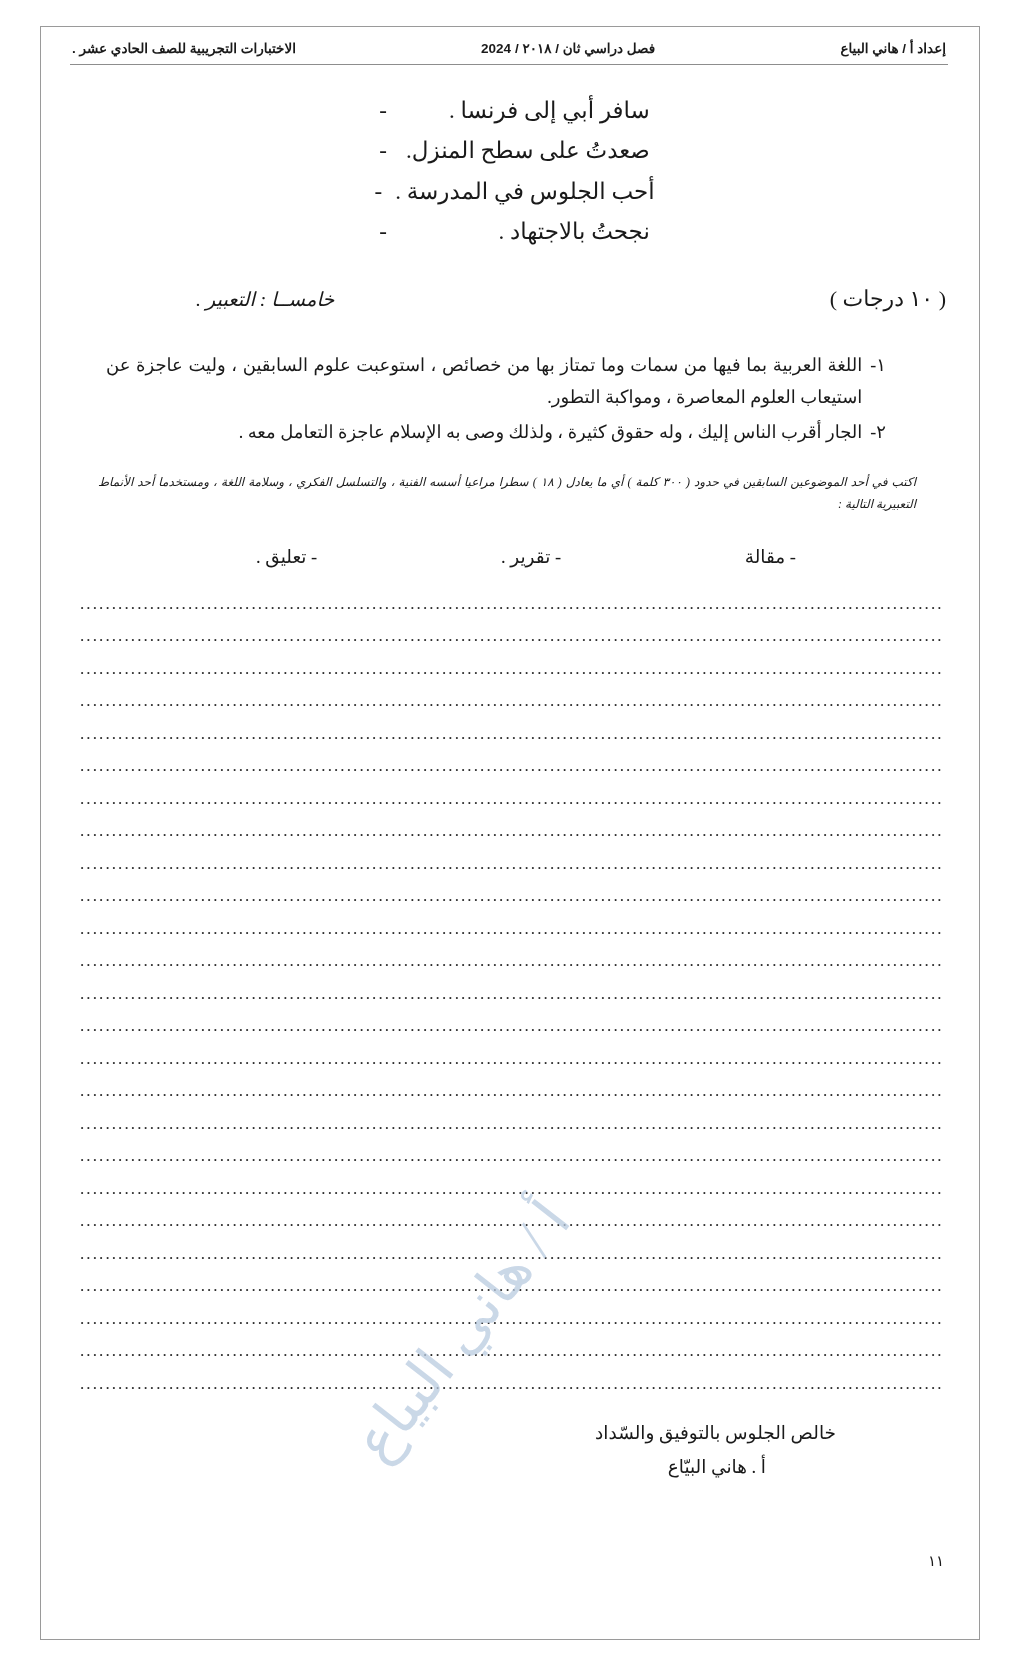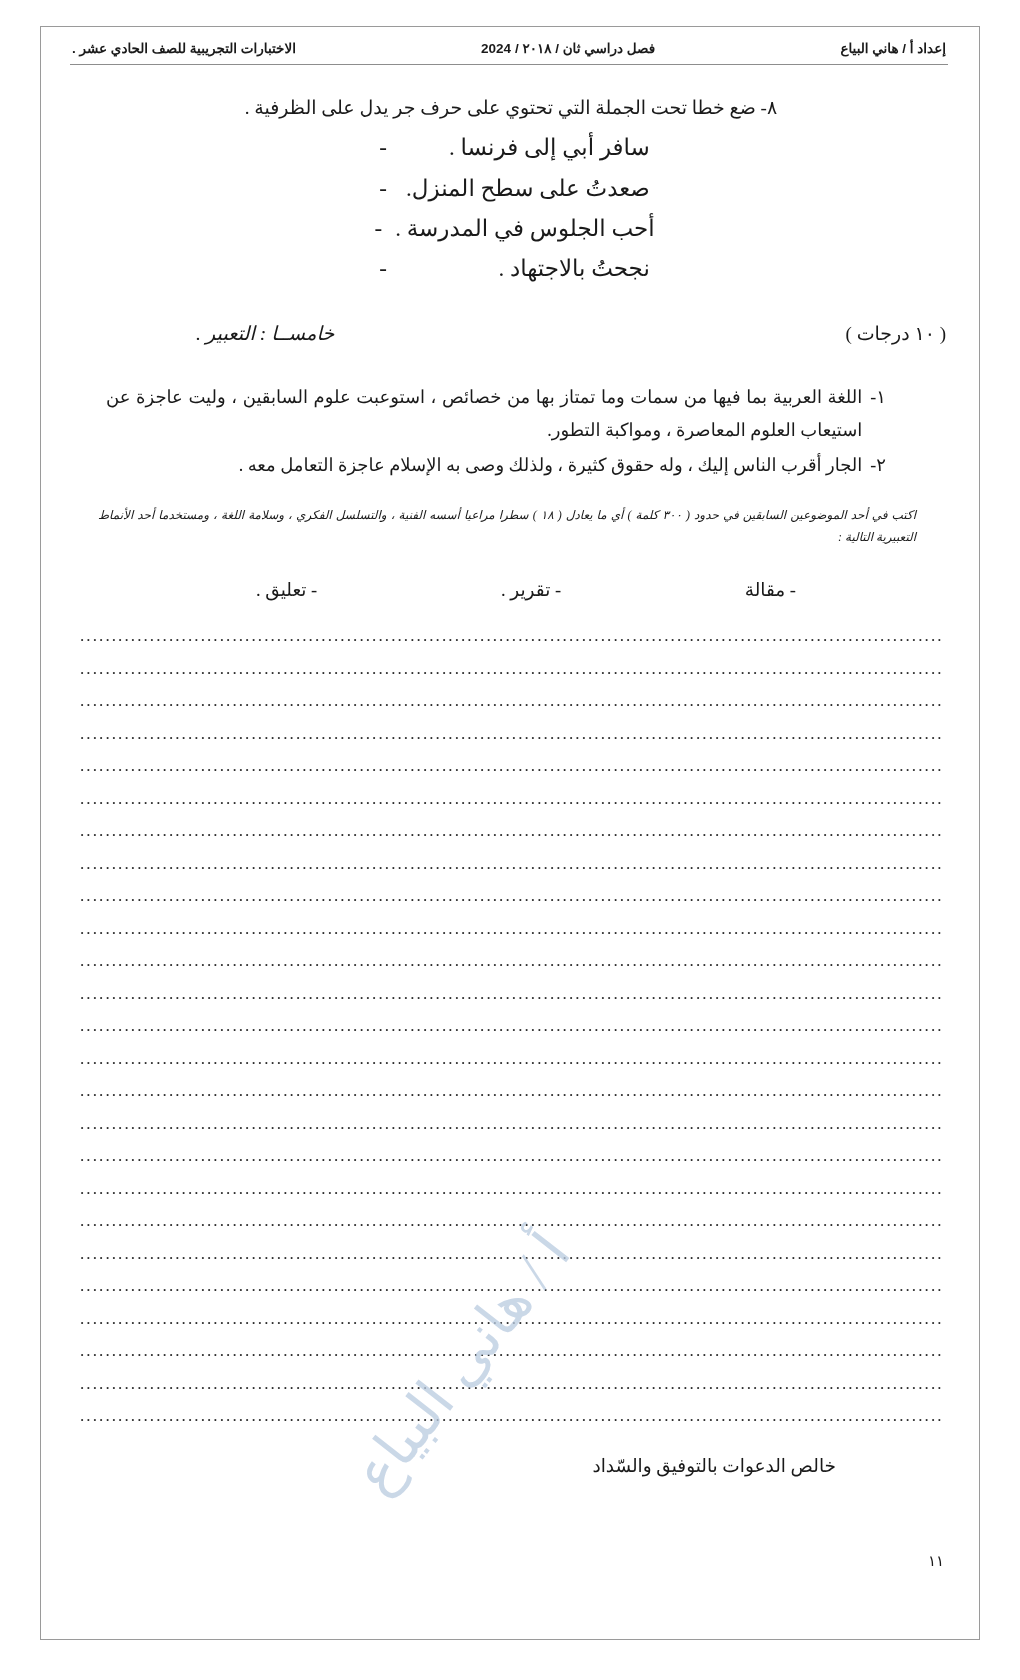--- a/index.html
+++ b/index.html
@@ -87,21 +87,21 @@
 
   .section-row {
     display: flex;
     flex-direction: row;
     justify-content: space-between;
     align-items: baseline;
     margin-top: 28px;
     padding-left: 120px;
   }
   .section-title { font-size: 19.5px; letter-spacing: 1px; font-style: italic; }
-  .section-marks { font-size: 19px; }
+  .section-marks { font-size: 22px; }
 
   .topics {
     margin-top: 30px;
     padding-right: 60px;
     padding-left: 30px;
   }
   .topic {
     display: flex;
     flex-direction: row;
     gap: 8px;
@@ -194,21 +194,20 @@
 
     <div class="doc-header">
       <div class="h-right">الاختبارات التجريبية للصف الحادي عشر .</div>
       <div class="h-mid">فصل دراسي ثان / ٢٠١٨ / 2024</div>
       <div class="h-left">إعداد أ / هاني البياع</div>
     </div>
     <div class="header-rule"></div>
 
     <div class="body-area">
 
-      <div class="q8">٨- ضع خطا تحت الجملة التي تحتوي على حرف جر يدل على الظرفية .</div>
       <ul class="q8-lines">
         <li>
           <span class="txt">سافر أبي إلى فرنسا .</span>
           <span class="dash">-</span>
         </li>
         <li>
           <span class="txt">صعدتُ على سطح المنزل.</span>
           <span class="dash">-</span>
         </li>
         <li>
@@ -268,20 +267,21 @@
         <div class="dot-line">........................................................................................................................................</div>
         <div class="dot-line">........................................................................................................................................</div>
         <div class="dot-line">........................................................................................................................................</div>
         <div class="dot-line">........................................................................................................................................</div>
         <div class="dot-line">........................................................................................................................................</div>
         <div class="dot-line">........................................................................................................................................</div>
         <div class="dot-line">........................................................................................................................................</div>
       </div>
 
       <div class="closing">
-        <div class="line1">خالص الدعوات بالتوفيق والسّداد</div>
+        <div class="line1">خالص الجلوس بالتوفيق والسّداد</div>
+        <div class="line2">أ . هاني البيّاع</div>
       </div>
 
     </div>
 
     <div class="page-number">١١</div>
   </div>
 </div>
 
 </body></html>

